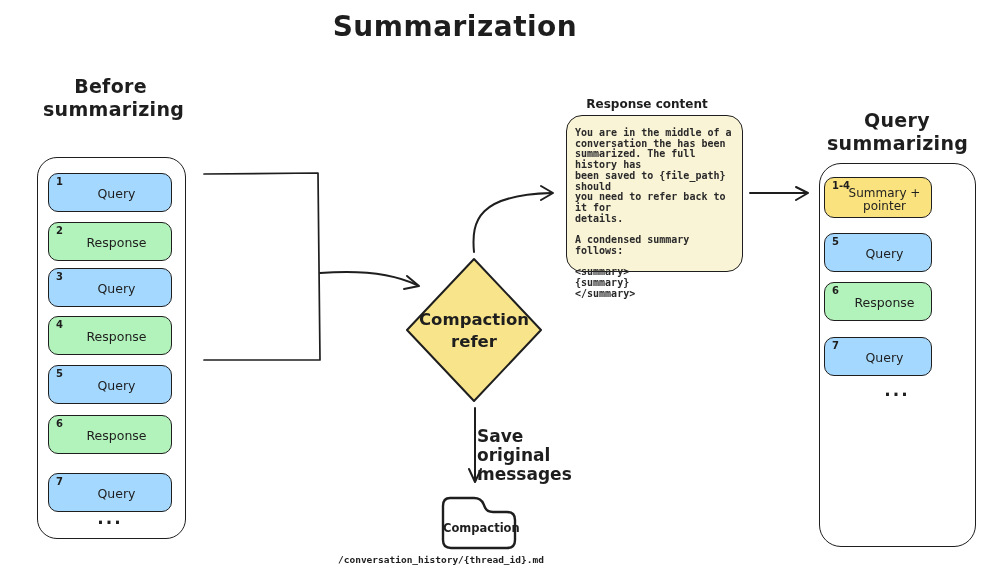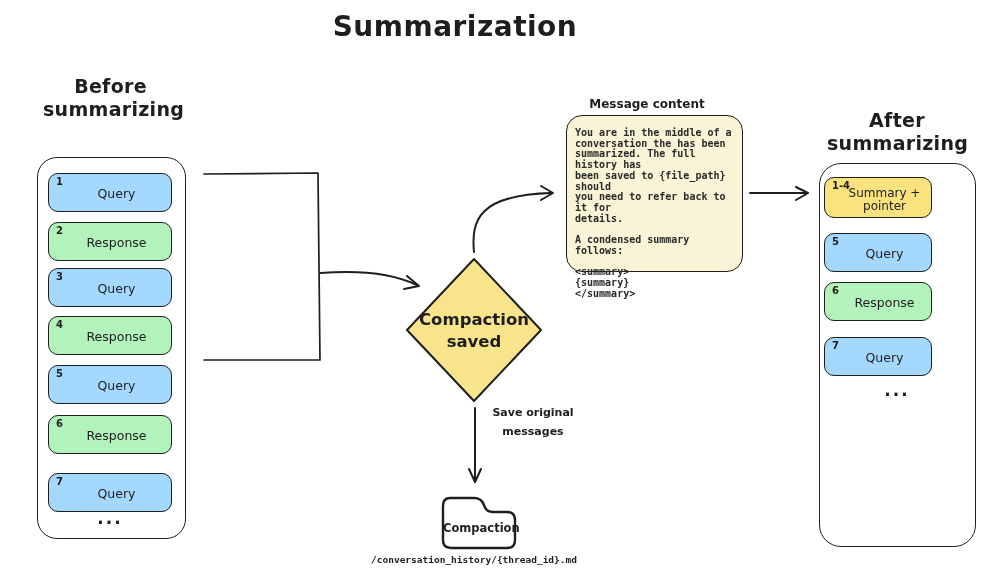--- a/index.html
+++ b/index.html
@@ -34,23 +34,23 @@
   #before-ellipsis{left:48px;width:124px;top:513px;}
   #after-ellipsis{left:837px;width:120px;top:385px;}
 
   #note-label{left:577px;top:97px;width:140px;text-align:center;font-size:12px;font-weight:600;}
   #note-box{left:566px;top:115px;width:177px;height:157px;border:1.9px solid #1e1e1e;border-radius:16px;
             background:#faf4d7;box-sizing:border-box;}
   #note-body{left:575px;top:128px;width:162px;white-space:pre-wrap;font-size:10px;line-height:10.7px;
              font-weight:600;color:#2a2a2a;}
 
   #compaction-label{left:414px;top:309px;width:120px;text-align:center;font-size:16.5px;line-height:22px;font-weight:600;}
-  #save-label{left:477px;top:403px;width:112px;text-align:center;font-size:11px;line-height:19px;font-weight:600;}
+  #save-label{left:477px;top:427px;width:112px;font-size:17px;line-height:19px;font-weight:600;}
   #filesystem-label{left:443px;top:521px;width:73px;text-align:center;font-size:11.5px;font-weight:600;}
-  #path-label{left:338px;top:554px;width:272px;text-align:center;font-size:9.5px;font-weight:600;}
+  #path-label{left:338px;top:554px;width:272px;font-size:9.5px;font-weight:600;}
 
   svg{position:absolute;left:0;top:0;}
   .stroke{stroke:#1e1e1e;fill:none;stroke-linecap:round;stroke-linejoin:round;}
 </style>
 </head>
 <body>
 
 <div id="canvas">
 
   <svg width="1000" height="587" viewBox="0 0 1000 587">
@@ -112,44 +112,44 @@
   <div class="abs msg before-row fill-response" style="top:415px">
     <span class="num">6</span>
     <span class="label">Response</span>
   </div>
   <div class="abs msg before-row fill-query" style="top:473px">
     <span class="num">7</span>
     <span class="label">Query</span>
   </div>
   <div id="before-ellipsis" class="abs ellipsis">...</div>
 
-  <div id="after-heading" class="abs stack-heading">After summarizing</div>
+  <div id="after-heading" class="abs stack-heading">Query summarizing</div>
   <div id="after-container" class="abs container"></div>
 
   <div class="abs msg after-row fill-summary" style="top:177px;height:41px">
     <span class="num">1-4</span>
     <span class="label" style="padding-left:0;font-size:12px">Summary + pointer</span>
   </div>
   <div class="abs msg after-row fill-query" style="top:233px">
     <span class="num">5</span>
     <span class="label">Query</span>
   </div>
   <div class="abs msg after-row fill-response" style="top:282px">
     <span class="num">6</span>
     <span class="label">Response</span>
   </div>
   <div class="abs msg after-row fill-query" style="top:337px">
     <span class="num">7</span>
     <span class="label">Query</span>
   </div>
   <div id="after-ellipsis" class="abs ellipsis">...</div>
 
-  <div id="compaction-label" class="abs hand">Compaction saved</div>
+  <div id="compaction-label" class="abs hand">Compaction refer</div>
 
-  <div id="note-label" class="abs hand">Message content</div>
+  <div id="note-label" class="abs hand">Response content</div>
   <div id="note-box" class="abs"></div>
   <div id="note-body" class="abs mono">You are in the middle of a
 conversation the has been
 summarized. The full history has
 been saved to {file_path} should
 you need to refer back to it for
 details.
 
 A condensed summary follows:
 

